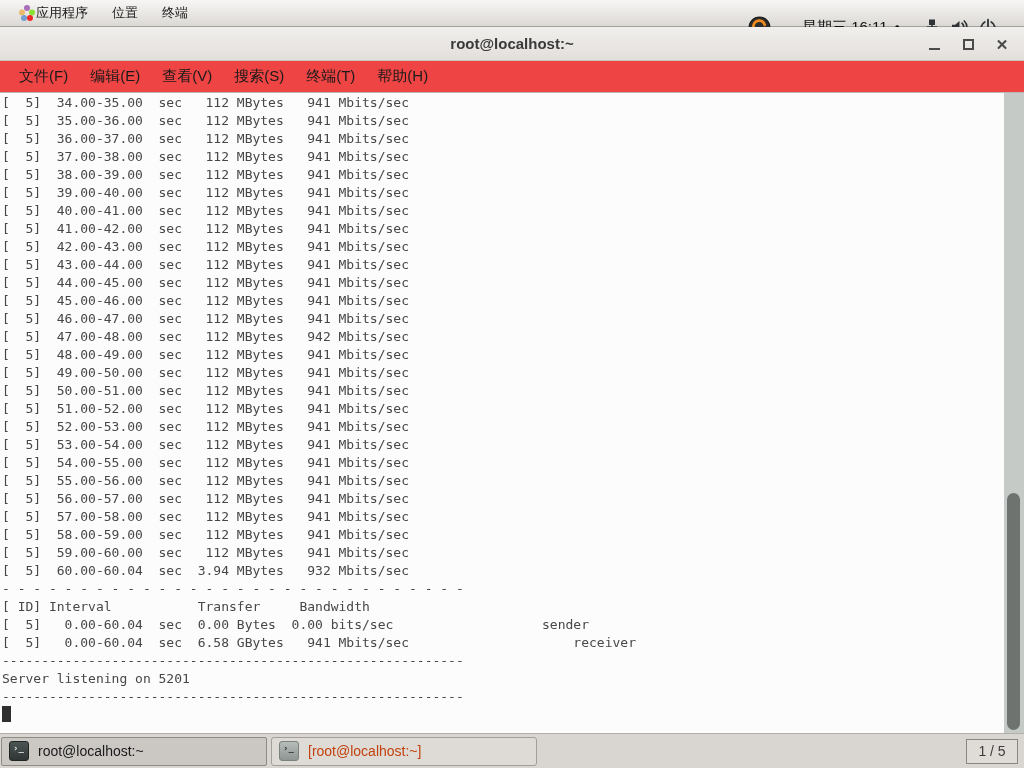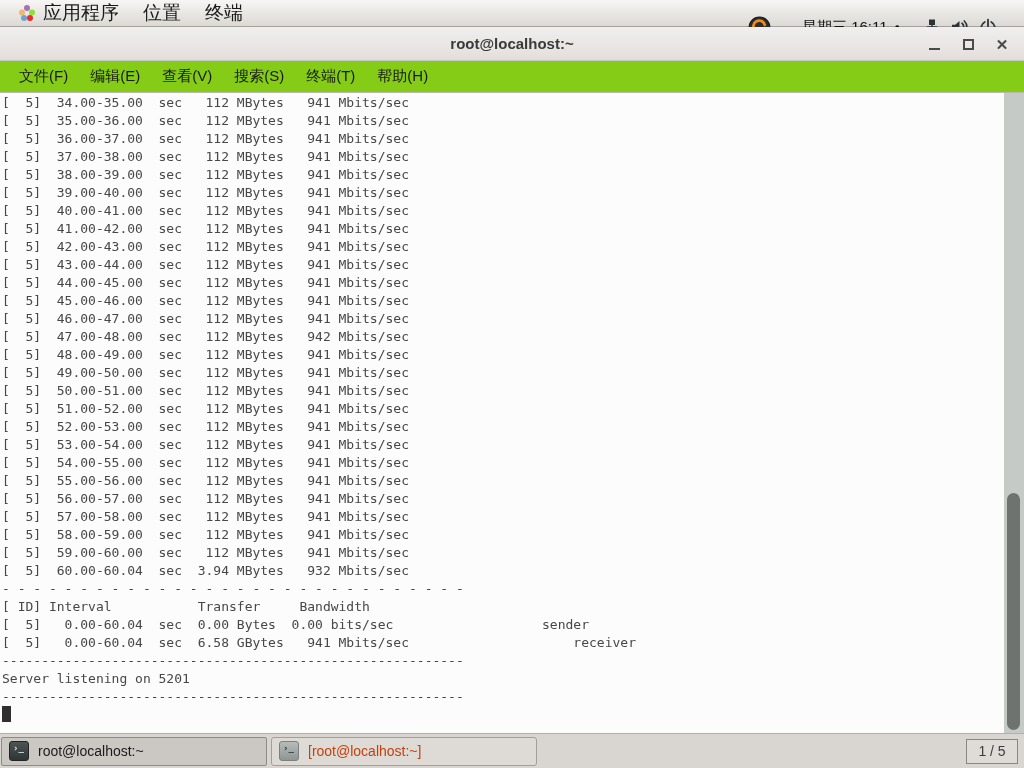--- a/index.html
+++ b/index.html
@@ -4,40 +4,40 @@
 <style>
   html,body{margin:0;padding:0;background:#ffffff;}
   .screen{position:relative;width:1024px;height:768px;overflow:hidden;
           font-family:"Liberation Sans",sans-serif;background:#fcfcfc;}
 
   
   .top-panel{position:absolute;top:0;left:0;right:0;height:27px;box-sizing:border-box;
              background:linear-gradient(#f7f6f4,#dcd9d5);border-bottom:1px solid #a5a19c;
              display:flex;align-items:center;}
   .panel-left{display:flex;align-items:center;height:100%;padding-left:6px;}
-  .panel-menu{display:flex;align-items:center;gap:7px;height:100%;padding:0 12px;
-              font-size:19px;color:#1a1a1a;cursor:default;}
+  .panel-menu{display:flex;align-items:center;height:100%;padding:0 12px;
+              font-size:13px;color:#1a1a1a;cursor:default;}
   .panel-right{margin-left:auto;display:flex;align-items:center;gap:9px;padding-right:27px;margin-top:28px;}
   .clock{font-size:15px;color:#111;margin-left:22px;}
   .status-dot{font-size:9px;color:#111;margin-right:14px;margin-left:-2px;}
   .panel-icon{display:flex;align-items:center;justify-content:center;}
 
   
   .titlebar{position:absolute;top:27px;left:0;right:0;height:34px;box-sizing:border-box;
             background:linear-gradient(#f1efed,#e2dfdb);border-bottom:1px solid #c9c5c0;}
   .title-text{position:absolute;left:0;right:0;top:0;height:34px;line-height:34px;
               text-align:center;font-size:15px;font-weight:bold;color:#3a3a3a;}
   .win-controls{position:absolute;right:10px;top:0;height:34px;display:flex;align-items:center;gap:10px;}
   .winbtn{width:24px;height:24px;display:flex;align-items:center;justify-content:center;}
   .glyph-min{width:11px;height:2px;background:#4a4a4a;margin-top:9px;}
   .glyph-max{width:7px;height:7px;border:2px solid #4a4a4a;}
   .glyph-close{font-size:15px;font-weight:bold;color:#4a4a4a;line-height:1;}
 
   .menubar{position:absolute;top:61px;left:0;right:0;height:32px;box-sizing:border-box;
-           background:#84cc16;border-bottom:1px solid #bab6b0;
+           background:#ef4444;border-bottom:1px solid #bab6b0;
            display:flex;align-items:center;padding-left:8px;}
   .menu-item{font-size:15px;color:#1a1a1a;padding:0 11px;cursor:default;}
 
   
   .terminal{position:absolute;top:93px;bottom:35px;left:0;right:0;background:#fcfcfc;overflow:hidden;}
   .terminal pre{position:absolute;top:1px;left:2px;margin:0;white-space:pre;
                 font-family:"DejaVu Sans Mono",monospace;font-size:13px;line-height:18px;
                 color:#474747;}
   .cursor{position:absolute;left:2px;top:613px;width:9px;height:16px;background:#2f2f2f;}
   .scrollbar{position:absolute;top:0;bottom:0;right:0;width:20px;background:#c6cac7;}

